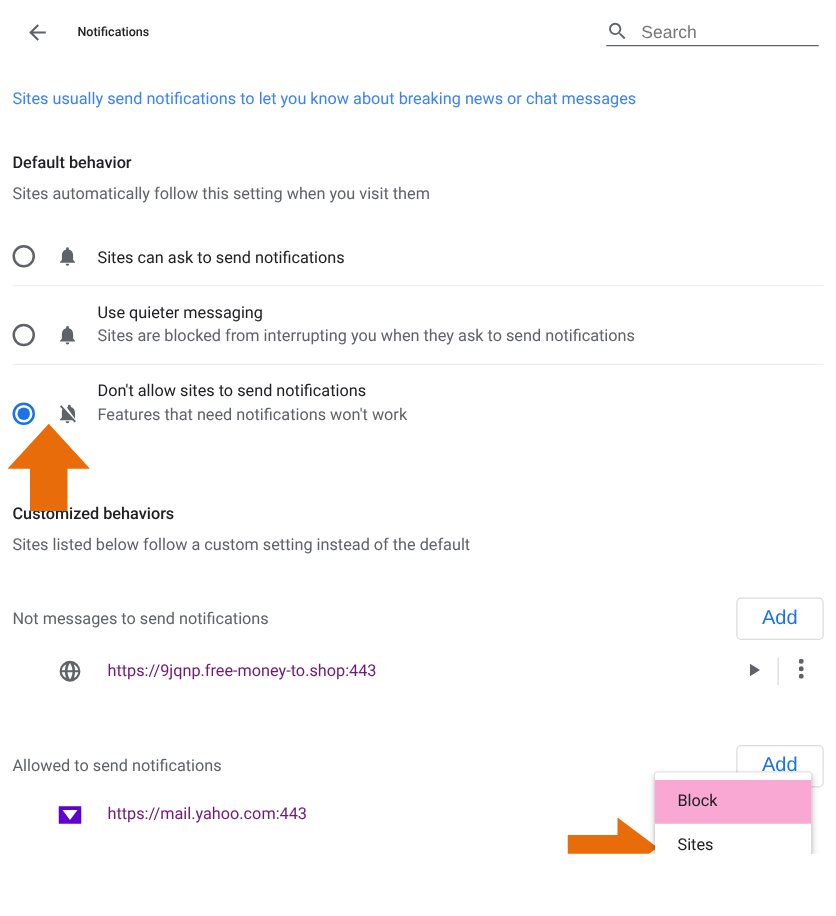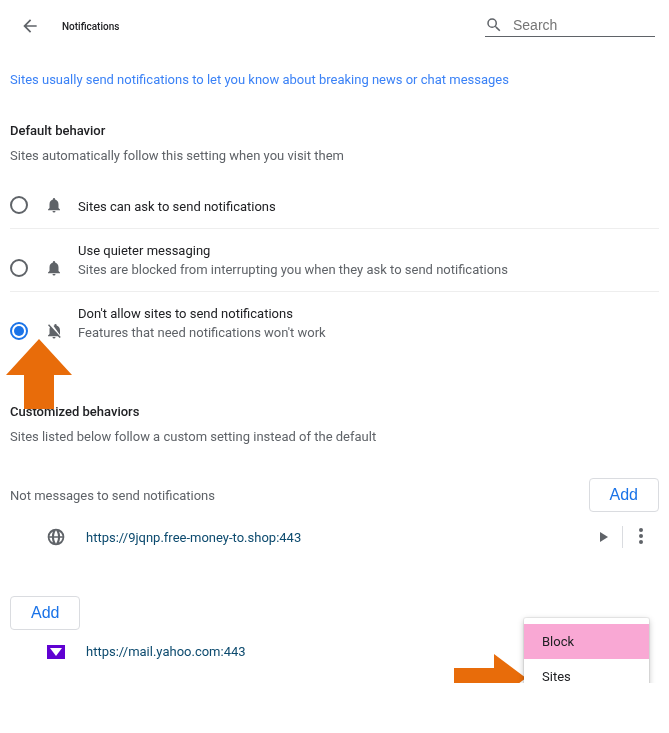--- a/index.html
+++ b/index.html
@@ -111,21 +111,21 @@
     padding:7px 20px;
     background:#fff;
     cursor:pointer;
   }
   .site-row {
     display:flex;align-items:center;
     padding: 14px 6px 14px 36px;
     position:relative;
   }
   .site-icon { width:20px; display:flex;align-items:center;justify-content:center; color:#5f6368; margin-right:20px;}
-  .site-url { flex:1; font-size:13px; color:#0c4a6e; }
+  .site-url { flex:1; font-size:13px; color:#701a75; }
   .chevron { color:#5f6368; padding:0 8px; }
   .divider-v { width:1px; height:22px; background:#dadce0; margin:0 6px; }
   .kebab { color:#5f6368; padding:0 10px; cursor:pointer; }
   .yahoo-icon { width:18px;height:14px;background:#6001d2;position:relative; }
   .yahoo-icon::after{
     content:'';position:absolute;left:3px;top:3px;
     border-left:6px solid transparent;border-right:6px solid transparent;
     border-top:8px solid #fff;
   }
 
@@ -260,20 +260,21 @@
     <div class="kebab">
       <svg width="4" height="16" viewBox="0 0 4 16" fill="#5f6368">
           <circle cx="2" cy="2" r="2"></circle>
           <circle cx="2" cy="8" r="2"></circle>
           <circle cx="2" cy="14" r="2"></circle>
         </svg>
     </div>
   </div>
 
   <div class="list-header">
+    <span class="list-header-text">Allowed to send notifications</span>
     <button class="add-btn">Add</button>
   </div>
   <div class="site-row">
     <div class="site-icon">
       <div class="yahoo-icon"></div>
     </div>
     <div class="site-url">https://mail.yahoo.com:443</div>
   </div>
 
   <div class="menu">

